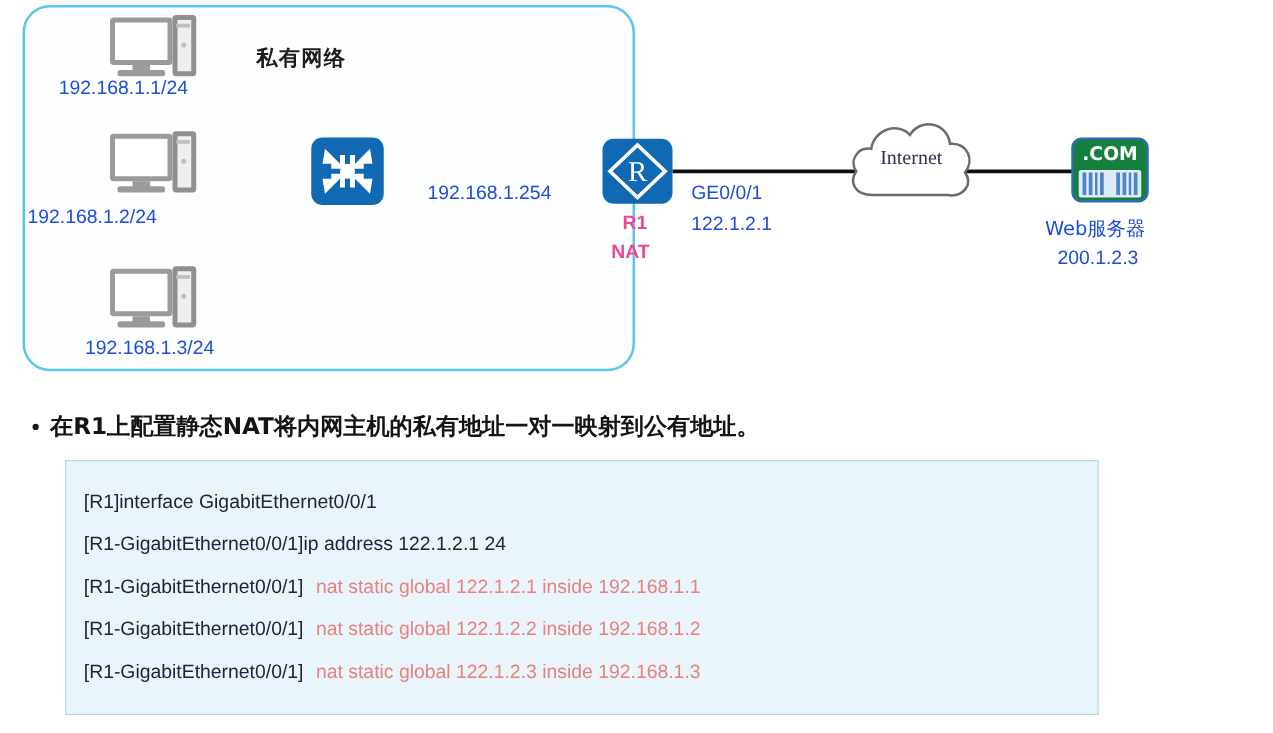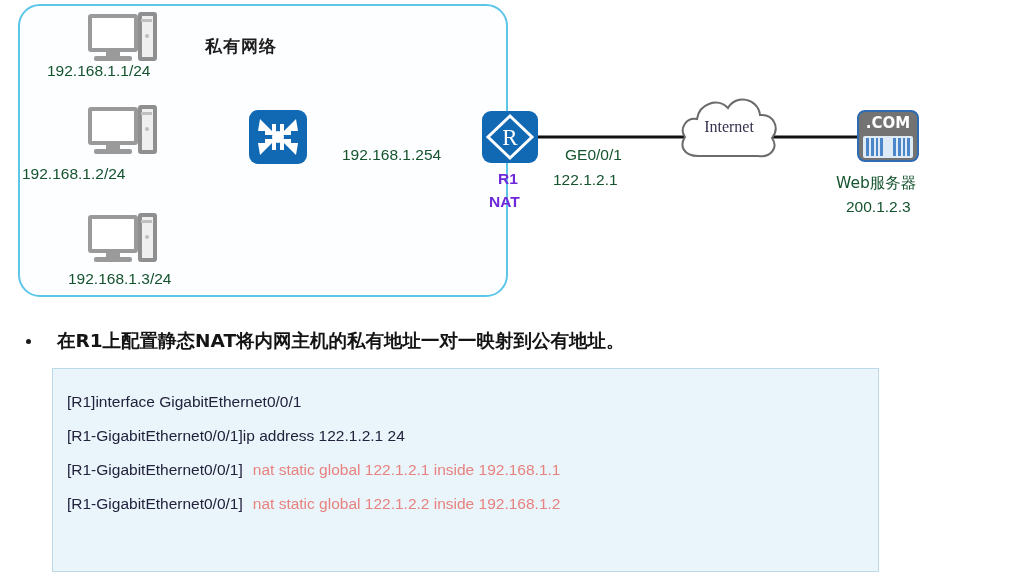--- a/index.html
+++ b/index.html
@@ -73,50 +73,50 @@
   .cloud{position:absolute;}
   .cloud .cloud-label{
     position:absolute;left:0;right:0;top:30px;text-align:center;
     font-size:16px;color:#37304f;
     font-family:"Liberation Serif","DejaVu Serif",serif;
   }
 
   
   .webserver{
     position:absolute;width:62px;height:52px;
-    background:#737373;border-radius:8px;
+    background:#15803d;border-radius:8px;
     border:2px solid #2f6bb0;box-sizing:border-box;
     overflow:hidden;
   }
   .webserver .com{
     position:absolute;left:0;right:0;top:2px;text-align:center;
     font-size:15px;font-weight:bold;color:#ffffff;letter-spacing:0px;
     font-family:"DejaVu Sans","Liberation Sans",sans-serif;
   }
   .webserver .bars{
     position:absolute;left:4px;right:4px;top:24px;height:22px;
     background:#dfeaf7;border-radius:2px;display:flex;gap:2px;
     padding:2px 3px;box-sizing:border-box;align-items:stretch;
   }
   .webserver .bars i{flex:1 1 auto;background:#4a86c8;display:block;}
   .webserver .bars .gap{background:transparent;flex:0 0 6px;}
 
   
   .lbl{
-    position:absolute;font-size:15.5px;color:#14532d;
+    position:absolute;font-size:15.5px;color:#1d4ed8;
     white-space:nowrap;
     font-family:"Liberation Sans","DejaVu Sans",sans-serif;
   }
-  .lbl-bold{font-weight:bold;color:#6d28d9;}
+  .lbl-bold{font-weight:bold;color:#ec4899;}
   .lbl-cjk{font-family:"DejaVu Sans","Liberation Sans",sans-serif;}
 
   
   .bullet-row{
     position:absolute;left:26px;top:328px;width:960px;
-    display:flex;align-items:center;gap:26px;
+    display:flex;align-items:center;gap:9px;
   }
   .bullet-dot{
     width:5px;height:5px;border-radius:50%;background:#1b1b1b;flex:0 0 auto;
     margin-top:2px;
   }
   .bullet-text{
     font-size:18.5px;color:#141414;font-weight:600;letter-spacing:0px;
     font-family:"DejaVu Sans","Liberation Sans",sans-serif;
   }
 
@@ -212,21 +212,21 @@
   <div class="lbl" style="left:342px;top:146px;">192.168.1.254</div>
 
   <div class="router" style="left:482px;top:111px;">
     <svg width="56" height="52" viewBox="0 0 56 52" xmlns="http://www.w3.org/2000/svg">
       <polygon points="28,5 50,26 28,47 6,26" fill="none" stroke="#ffffff" stroke-width="3"></polygon>
       <text x="28" y="34" text-anchor="middle" font-size="23" font-family="Liberation Serif, DejaVu Serif, serif" fill="#ffffff">R</text>
     </svg>
   </div>
   <div class="lbl lbl-bold" style="left:498px;top:170px;">R1</div>
   <div class="lbl lbl-bold" style="left:489px;top:193px;">NAT</div>
-  <div class="lbl" style="left:553px;top:146px;margin-left:12px;">GE0/0/1</div>
+  <div class="lbl" style="left:553px;top:146px;">GE0/0/1</div>
   <div class="lbl" style="left:553px;top:171px;">122.1.2.1</div>
 
   <div class="cloud" style="left:676px;top:88px;width:106px;height:80px;">
     <svg width="106" height="80" viewBox="0 0 106 80" xmlns="http://www.w3.org/2000/svg">
       <path d="M22 68 C8 68 3 58 9 49 C3 41 10 29 21 31 C23 16 42 9 52 20
                C60 6 82 10 84 27 C98 26 104 40 96 50 C103 60 94 70 82 68 Z" fill="#ffffff" stroke="#6b6b6b" stroke-width="2"></path>
     </svg>
     <div class="cloud-label">Internet</div>
   </div>
 
@@ -258,16 +258,19 @@
     </div>
     <div class="code-line">
       <span>[R1-GigabitEthernet0/0/1]ip address 122.1.2.1 24</span><span class="red"></span>
     </div>
     <div class="code-line">
       <span>[R1-GigabitEthernet0/0/1]</span><span class="red">nat static global 122.1.2.1 inside 192.168.1.1</span>
     </div>
     <div class="code-line">
       <span>[R1-GigabitEthernet0/0/1]</span><span class="red">nat static global 122.1.2.2 inside 192.168.1.2</span>
     </div>
+    <div class="code-line">
+      <span>[R1-GigabitEthernet0/0/1]</span><span class="red">nat static global 122.1.2.3 inside 192.168.1.3</span>
+    </div>
   </div>
 
 
 </div>
 
 </body></html>

